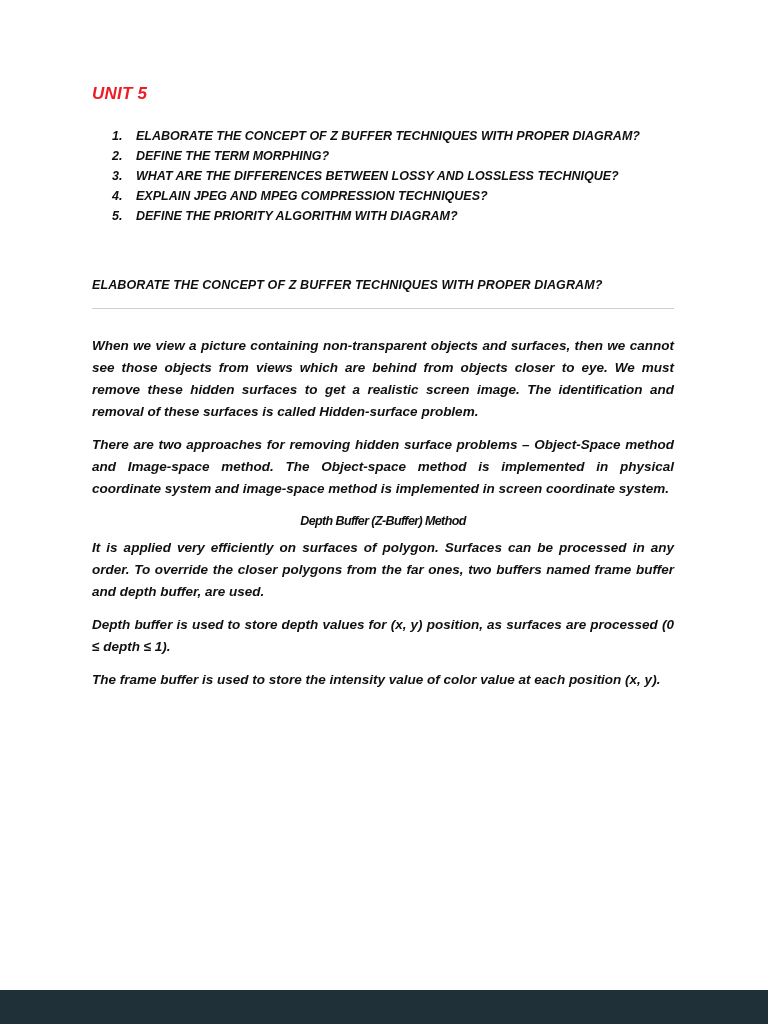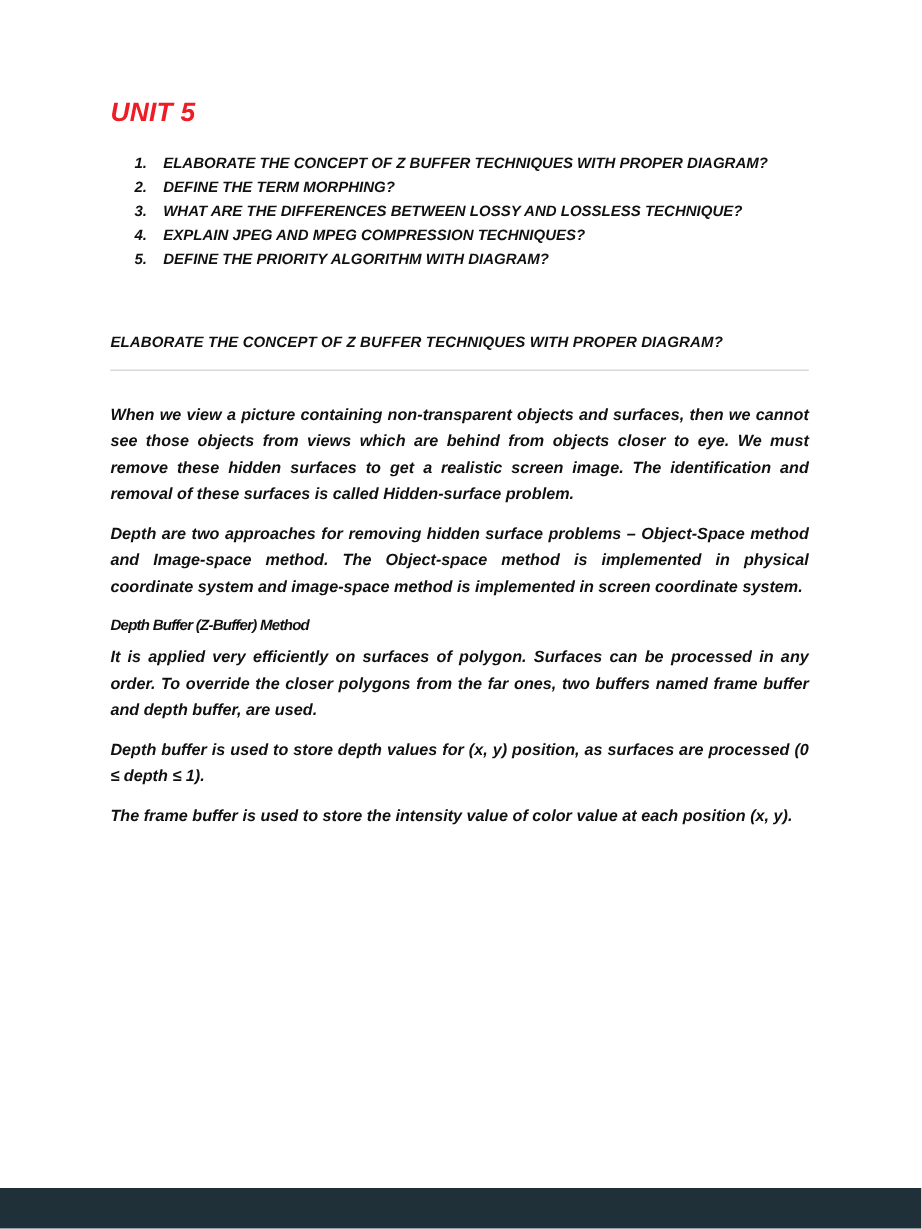--- a/index.html
+++ b/index.html
@@ -17,21 +17,21 @@
     color: #101010;
   }
   .content {
     position: absolute;
     left: 92px;
     top: 84px;
     width: 582px;
   }
   .doc-title {
     color: #ee1c25;
-    font-size: 22px;
+    font-size: 17px;
     font-weight: bold;
     font-style: italic;
     line-height: 20px;
     margin: 0 0 22px 0;
     letter-spacing: 0.2px;
   }
   .question-list {
     margin-left: 20px;
   }
   .question-item {
@@ -73,20 +73,21 @@
     text-align: justify;
     margin: 0 0 11px 0;
   }
   .subheading {
     font-size: 12.5px;
     font-weight: bold;
     font-style: italic;
     line-height: 20px;
     letter-spacing: -0.6px;
     margin: 2px 0 6px 0;
+    text-align: center;
   }
   .viewer-footer-bar {
     position: absolute;
     left: 0;
     bottom: 0;
     width: 768px;
     height: 34px;
     background: #1f3038;
   }
 </style>
@@ -120,21 +121,21 @@
         <span class="question-text">DEFINE THE PRIORITY ALGORITHM WITH DIAGRAM?</span>
       </div>
     </div>
 
     <div class="section-heading">ELABORATE THE CONCEPT OF Z BUFFER TECHNIQUES WITH PROPER DIAGRAM?</div>
 
     <hr class="divider">
 
     <div class="body-text">
       <p class="para">When we view a picture containing non-transparent objects and surfaces, then we cannot see those objects from views which are behind from objects closer to eye. We must remove these hidden surfaces to get a realistic screen image. The identification and removal of these surfaces is called Hidden-surface problem.</p>
-      <p class="para">Depth are two approaches for removing hidden surface problems –  Object-Space method and Image-space method. The Object-space method is implemented in physical coordinate system and image-space method is implemented in screen coordinate system.</p>
+      <p class="para">There are two approaches for removing hidden surface problems –  Object-Space method and Image-space method. The Object-space method is implemented in physical coordinate system and image-space method is implemented in screen coordinate system.</p>
 
       <div class="subheading">Depth Buffer (Z-Buffer) Method</div>
 
       <p class="para">It is applied very efficiently on surfaces of polygon. Surfaces can be processed in any order. To override the closer polygons from the far ones, two buffers named frame  buffer and depth buffer, are used.</p>
       <p class="para">Depth buffer is used to store depth values for (x, y) position, as surfaces are processed (0 ≤ depth ≤ 1).</p>
       <p class="para">The frame buffer is used to store the intensity value of color value at each position (x, y).</p>
     </div>
 
   </div>
 

